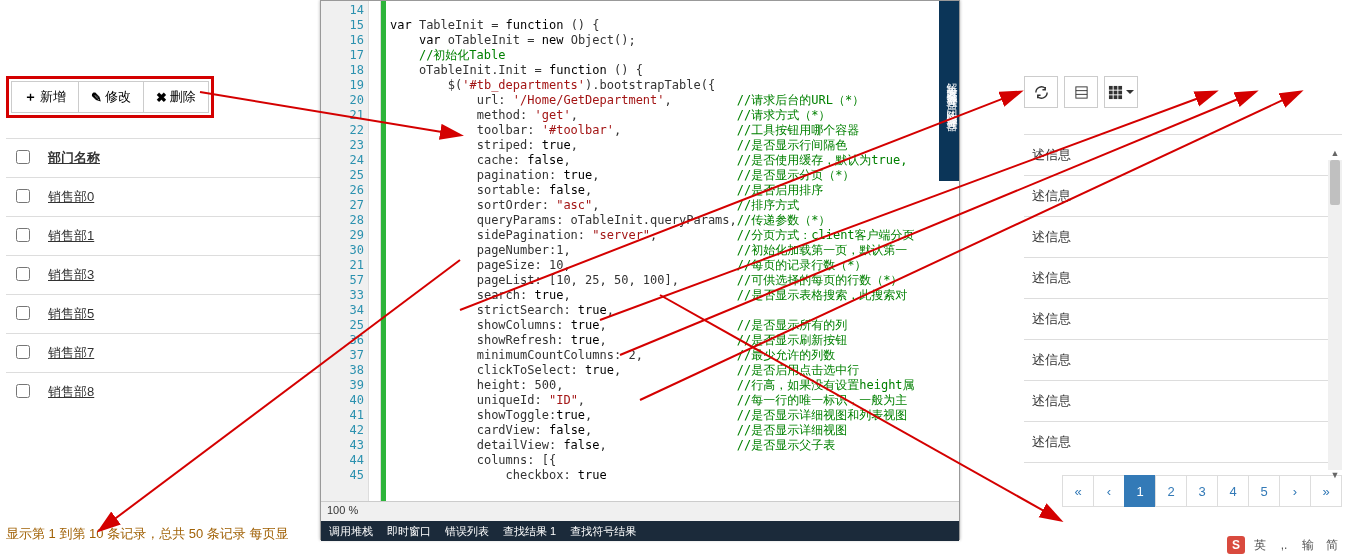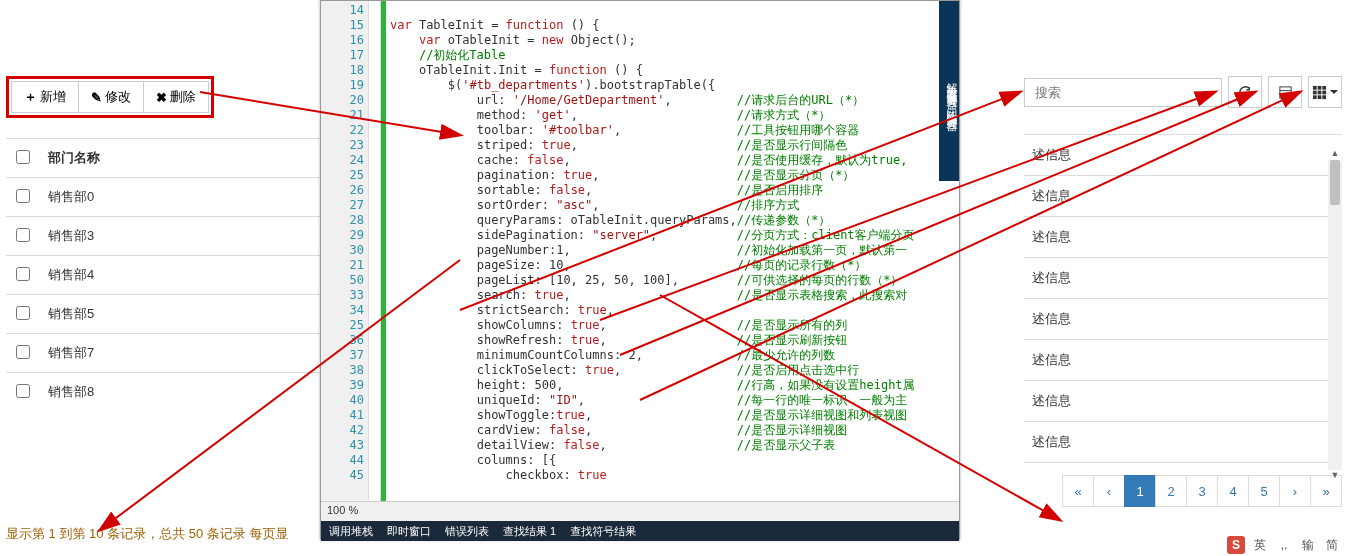--- a/index.html
+++ b/index.html
@@ -5,38 +5,38 @@
 * { box-sizing: border-box; margin: 0; padding: 0; }
 body { font-family: "Microsoft YaHei", Arial, sans-serif; font-size: 13px; color: #333; background: #fff; position: relative; width: 1347px; height: 556px; overflow: hidden; }
 
 
 .left-panel { position: absolute; left: 6px; top: 0; width: 330px; }
 .toolbar-wrap { border: 3px solid #d40000; padding: 2px; margin-top: 76px; display: inline-flex; }
 .toolbar-wrap button { background: #fff; border: 1px solid #ccc; padding: 6px 12px; font-size: 13px; cursor: pointer; display: flex; align-items: center; gap: 3px; margin-left: -1px; }
 .toolbar-wrap button:first-child { margin-left: 0; }
 .toolbar-wrap .ico { font-weight: bold; }
 
-.table { width: 100%; border-collapse: collapse; margin-top: 20px; }
+.table { width: 100%; border-collapse: collapse; margin-top: 20px; text-decoration: underline; }
 .table th, .table td { border-top: 1px solid #ddd; padding: 10px 8px; text-align: left; font-weight: normal; font-size: 13px; }
 .table th { font-weight: 700; }
 .table th:first-child, .table td:first-child { width: 34px; text-align: center; }
 .table input[type=checkbox] { width: 14px; height: 14px; }
 
 .pager-info { position: absolute; left: 6px; top: 525px; font-size: 13px; color: #a16207; }
 
 
 .editor { position: absolute; left: 320px; top: 0; width: 640px; height: 540px; background: #fff; border: 1px solid #999; box-shadow: 0 0 3px rgba(0,0,0,.3); }
 .editor-body { display: flex; height: 500px; overflow: hidden; font-family: Consolas, monospace; font-size: 12px; line-height: 15px; }
 .gutter { width: 48px; background: #f0f0f0; border-right: 1px solid #ddd; text-align: right; color: #2b91af; padding: 2px 4px 2px 0; }
 .gutter div { height: 15px; }
 .fold-col { width: 12px; background: #fff; border-right: 1px solid #ddd; }
 .change-bar { width: 5px; background: #2db43a; }
 .code { flex: 1; padding: 2px 4px; white-space: pre; position: relative; overflow: hidden; }
 .code .ln { height: 15px; }
-.kw { color: #b91c1c; }
+.kw { color: #000000; }
 .str { color: #a31515; }
 .cm { color: #008000; }
 .side-tab { position: absolute; right: 0; top: 0; width: 20px; height: 180px; background: #0b3558; color: #fff; writing-mode: vertical-rl; font-size: 11px; text-align: center; padding-top: 6px; letter-spacing: 2px; }
 .editor-foot1 { height: 20px; background: #f0f0f0; border-top: 1px solid #ccc; font-size: 11px; padding: 2px 6px; }
 .editor-foot2 { height: 20px; background: #1b2a3a; color: #fff; font-size: 11px; padding: 3px 8px; display: flex; gap: 14px; }
 
 
 .right-panel { position: absolute; left: 1024px; top: 0; width: 318px; }
 .r-toolbar { display: flex; gap: 6px; margin-top: 76px; align-items: center; }
 .search-box { flex: 1; border: 1px solid #ccc; padding: 6px 10px; font-size: 13px; color: #999; }
@@ -92,25 +92,25 @@
       <th>部门名称</th>
     </tr>
       </thead>
     <tbody id="tbody">
         <tr>
           <td><input type="checkbox" style=""></td>
           <td>销售部0</td>
         </tr>
         <tr>
           <td><input type="checkbox" style=""></td>
+          <td>销售部1</td>
+        </tr>
+        <tr>
+          <td><input type="checkbox" style=""></td>
           <td>销售部3</td>
-        </tr>
-        <tr>
-          <td><input type="checkbox" style=""></td>
-          <td>销售部4</td>
         </tr>
         <tr>
           <td><input type="checkbox" style=""></td>
           <td>销售部5</td>
         </tr>
         <tr>
           <td><input type="checkbox" style=""></td>
           <td>销售部7</td>
         </tr>
         <tr>
@@ -137,21 +137,21 @@
         <div>22</div>
         <div>23</div>
         <div>24</div>
         <div>25</div>
         <div>26</div>
         <div>27</div>
         <div>28</div>
         <div>29</div>
         <div>30</div>
         <div>21</div>
-        <div>50</div>
+        <div>57</div>
         <div>33</div>
         <div>34</div>
         <div>25</div>
         <div>36</div>
         <div>37</div>
         <div>38</div>
         <div>39</div>
         <div>40</div>
         <div>41</div>
         <div>42</div>
@@ -169,21 +169,20 @@
       <span>调用堆栈</span>
       <span>即时窗口</span>
       <span>错误列表</span>
       <span>查找结果 1</span>
       <span>查找符号结果</span>
     </div>
 </div>
 
 <div class="right-panel">
   <div class="r-toolbar">
-    <input class="search-box" placeholder="搜索" style="">
     <div class="icon-btn">
       <svg viewBox="0 0 16 16">
           <path fill="none" stroke="#333" stroke-width="1.5" d="M2 8a6 6 0 0 1 10-4.5M14 8a6 6 0 0 1-10 4.5M12 2v3h-3M4 14v-3h3"></path>
         </svg>
     </div>
     <div class="icon-btn">
       <svg viewBox="0 0 16 16">
           <rect x="2" y="2" width="12" height="12" fill="none" stroke="#333"></rect>
           <line x1="2" y1="6" x2="14" y2="6" stroke="#333"></line>
           <line x1="2" y1="10" x2="14" y2="10" stroke="#333"></line>

